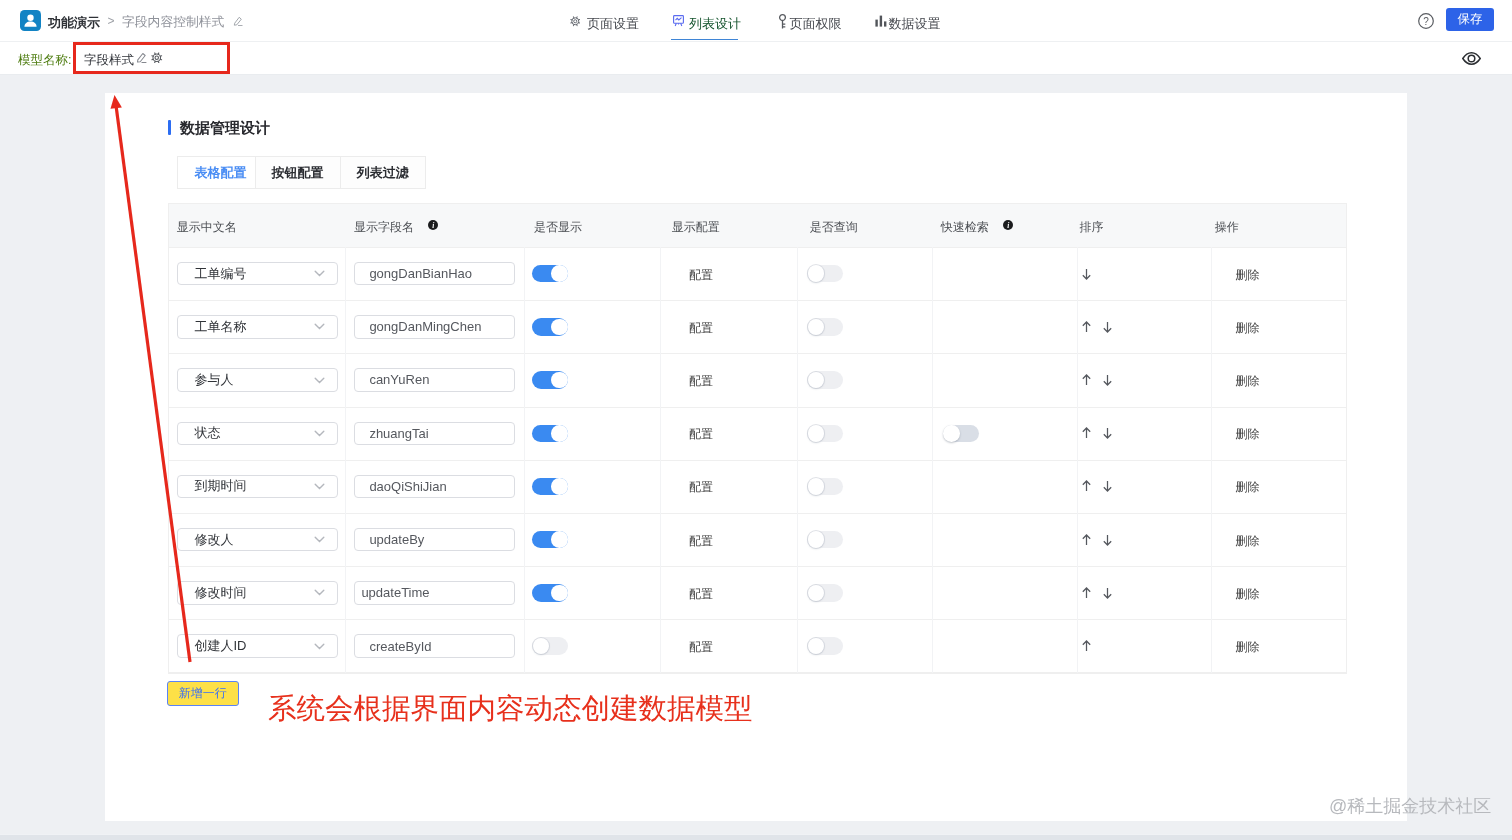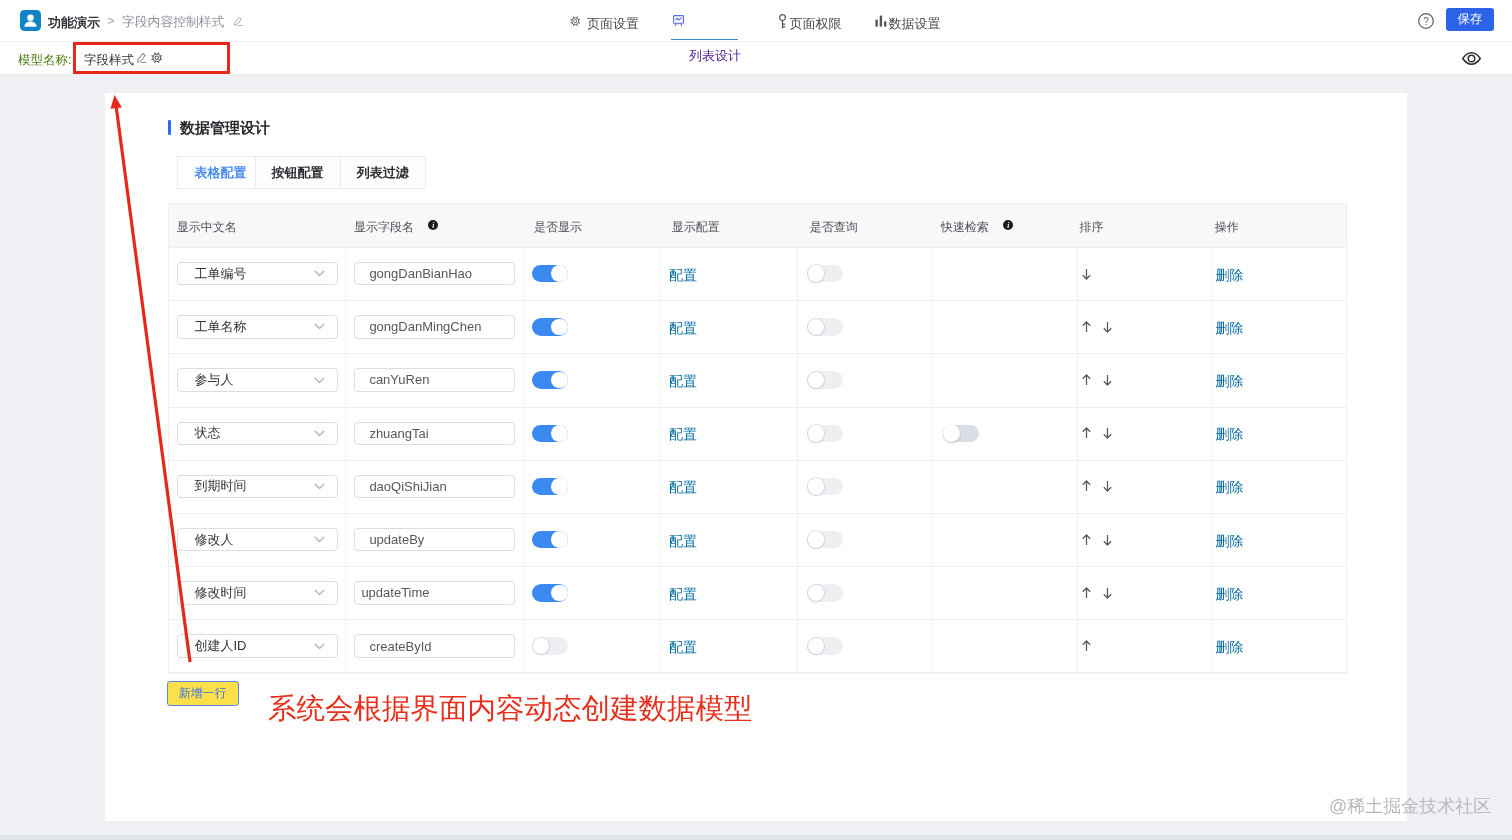--- a/index.html
+++ b/index.html
@@ -8,40 +8,40 @@
 body{font-family:"Liberation Sans",sans-serif;background:#eef0f3;position:relative;}
 .abs{position:absolute;}
 .bar1{left:0;top:0;width:1512px;height:42px;background:#fff;border-bottom:1px solid #eef0f2;}
 .bar2{left:0;top:42px;width:1512px;height:33px;background:#fff;border-bottom:1px solid #e9ecef;}
 .card{left:105px;top:93px;width:1302px;height:728px;background:#fff;}
 .botstrip{left:0;top:834px;width:1512px;height:6px;background:#e0e4e9;border-top:1px solid #f0f2f5;}
 .crumb-main{font-size:13px;font-weight:bold;color:#2f3237;}
 .crumb-sep{font-size:12px;color:#9da0a6;}
 .crumb-sub{font-size:12.8px;color:#8f929a;}
 .navitem{font-size:13px;color:#46494f;}
-.navitem.active{color:#4c1d95;margin-top:32px;}
+.navitem.active{color:#14532d;}
 .savebtn{left:1446px;top:8px;width:48px;height:23px;background:#2d63e8;border-radius:3px;color:#fff;font-size:12.5px;display:flex;align-items:center;justify-content:center;}
 .redbox{left:73px;top:42px;width:157px;height:32px;border:3px solid #e6281c;z-index:5;}
 .lbl{font-size:12.5px;color:#4d7c0f;}
 .titlebar{left:168.3px;top:120px;width:2.6px;height:15px;background:#2c6df2;border-radius:1px;}
 .title{left:180px;top:119px;font-size:15px;font-weight:bold;color:#28292e;}
 .tab{top:156px;height:33px;border:1px solid #ececec;background:#fdfdfd;display:flex;align-items:center;justify-content:center;font-size:13px;font-weight:bold;color:#2b2d32;}
 .tab.on{color:#4a8df4;background:#fff;}
 .th{font-size:12px;color:#4c4f54;}
 .select{width:161px;height:23.5px;border:1px solid #dbdde2;border-radius:4px;background:#fff;display:flex;align-items:center;font-size:13px;color:#303338;padding-left:17px;}
 .input{width:161px;height:23.5px;border:1px solid #dbdde2;border-radius:4px;background:#fff;display:flex;align-items:center;font-size:13px;color:#55585e;padding-left:14px;}
 .sw{width:36px;height:17.5px;border-radius:9px;}
 .sw .knob{position:absolute;top:0.5px;width:16.5px;height:16.5px;border-radius:50%;background:#fff;}
 .sw.on{background:#3a8af1;}
 .sw.on .knob{right:0.5px;}
 .sw.off{background:#eeeff2;}
 .sw.off .knob{left:0.5px;box-shadow:0 0 0 1px rgba(195,200,210,.5),0 1px 2px rgba(150,160,175,.35);}
 .sw.off2{background:#d9dee6;}
 .sw.off2 .knob{left:0.5px;box-shadow:0 1px 2px rgba(100,110,125,.4);}
-.link{font-size:14px;color:#0369a1;}
+.link{font-size:12px;color:#404040;margin-left:20px;}
 .addbtn{left:166.5px;top:681px;width:72.5px;height:25px;border:1px solid #5a83f7;border-radius:3px;background:#fde047;color:#3a6ff5;font-size:12px;display:flex;align-items:center;justify-content:center;}
 .redtext{left:268px;top:691px;font-size:28.5px;color:#e7301c;line-height:1.2;}
 .wm{font-size:18px;color:#b7b9bd;z-index:6;text-align:center;}
 </style>
 </head>
 <body>
 <div class="abs bar1"></div>
 <div class="abs bar2"></div>
 <div class="abs card"></div>
 <div class="abs botstrip"></div>

